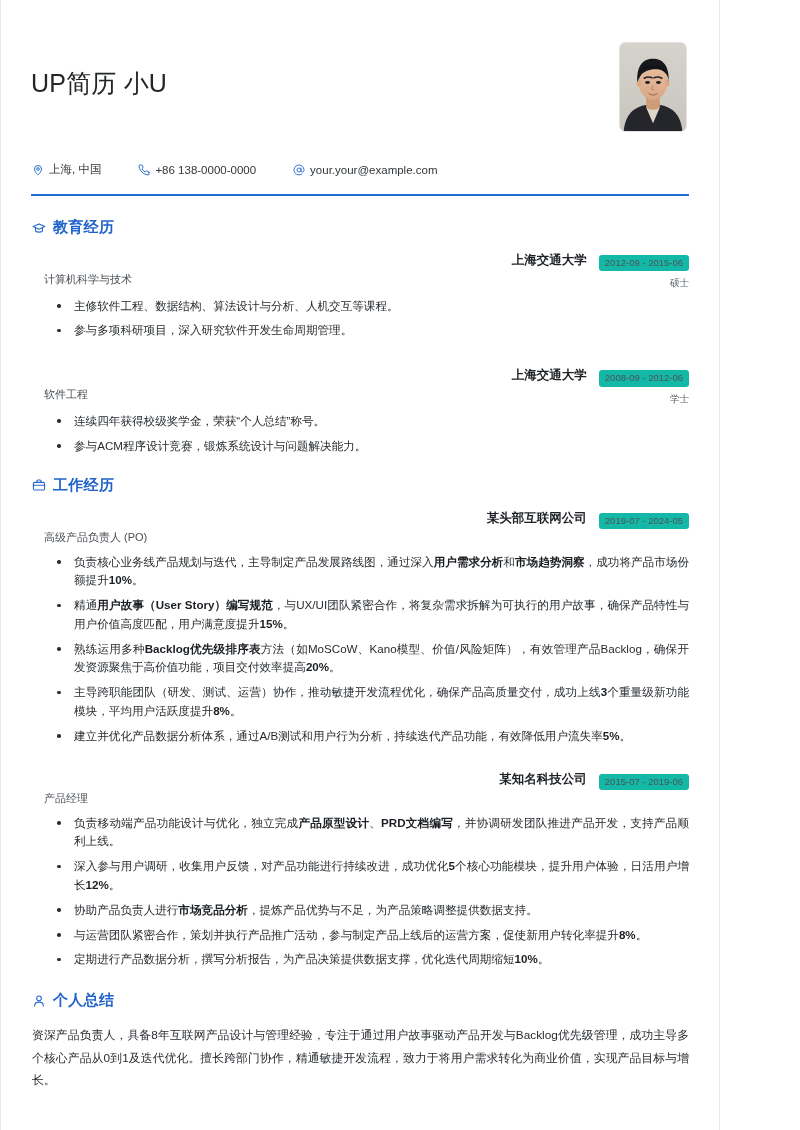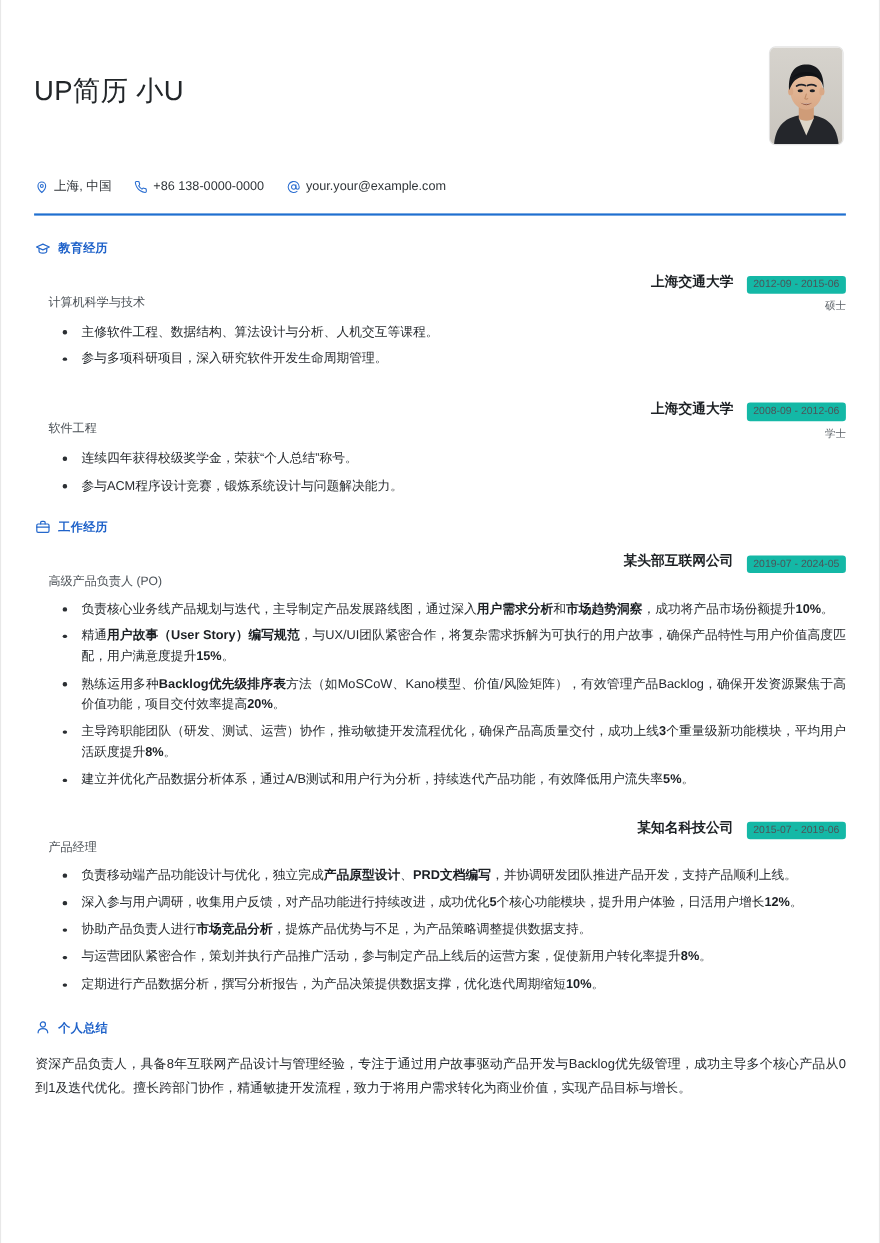--- a/index.html
+++ b/index.html
@@ -11,21 +11,21 @@
   }
 
   body {
     font-family: "Liberation Sans", "DejaVu Sans", sans-serif;
     color: #1f2328;
     -webkit-font-smoothing: antialiased;
   }
 
   .page {
     position: relative;
-    width: 800px;
+    width: 720px;
     min-height: 1130px;
     background: #ffffff;
     border-left: 1px solid #e8e8e8;
     border-right: 1px solid #e8e8e8;
     padding: 0 30px 16px 30px;
     overflow: hidden;
   }
 
   
   .header {
@@ -58,21 +58,21 @@
   .avatar-photo {
     display: block;
     width: 100%;
     height: 100%;
   }
 
   
   .contact-row {
     display: flex;
     align-items: center;
-    gap: 20px;
+    gap: 36px;
     margin-top: 30px;
     font-size: 11.5px;
     color: #303539;
   }
 
   .contact-item {
     display: flex;
     align-items: center;
     gap: 5px;
     white-space: nowrap;
@@ -98,21 +98,21 @@
   
   .section { margin-top: 22px; }
   .section.work { margin-top: 20px; }
   .section.summary { margin-top: 22px; }
 
   .section-head {
     display: flex;
     align-items: center;
     gap: 7px;
     color: #1f62c9;
-    font-size: 11px;
+    font-size: 15px;
     font-weight: 700;
     letter-spacing: 0.3px;
   }
 
   .section-head .ico {
     display: inline-flex;
     align-items: center;
     justify-content: center;
     width: 15px;
     height: 15px;

